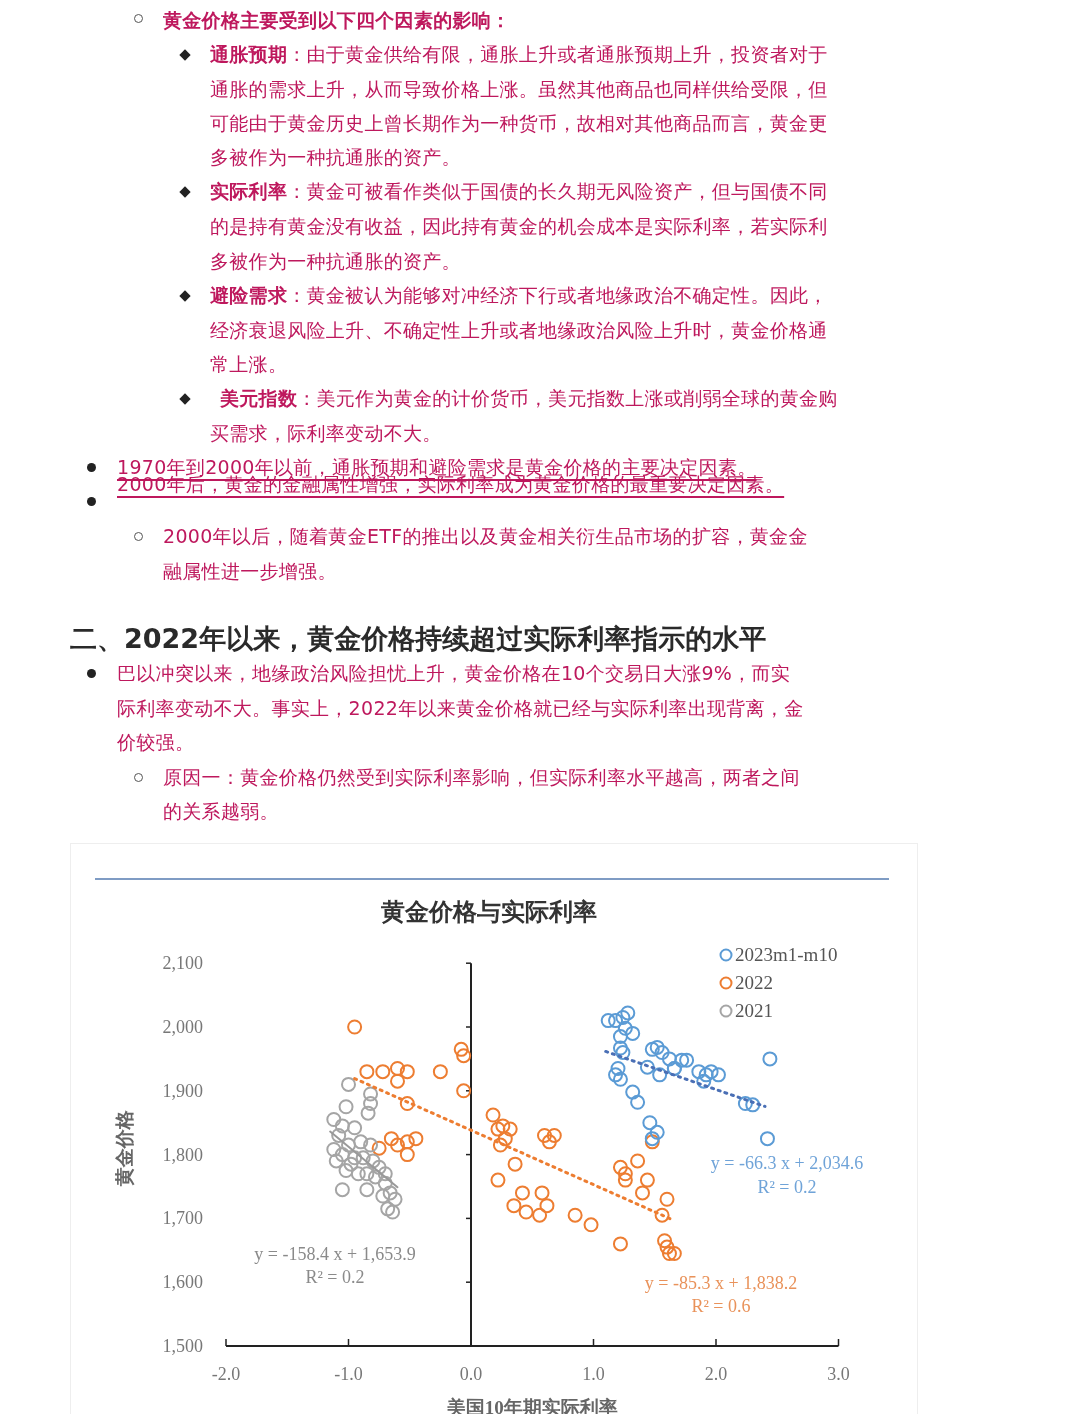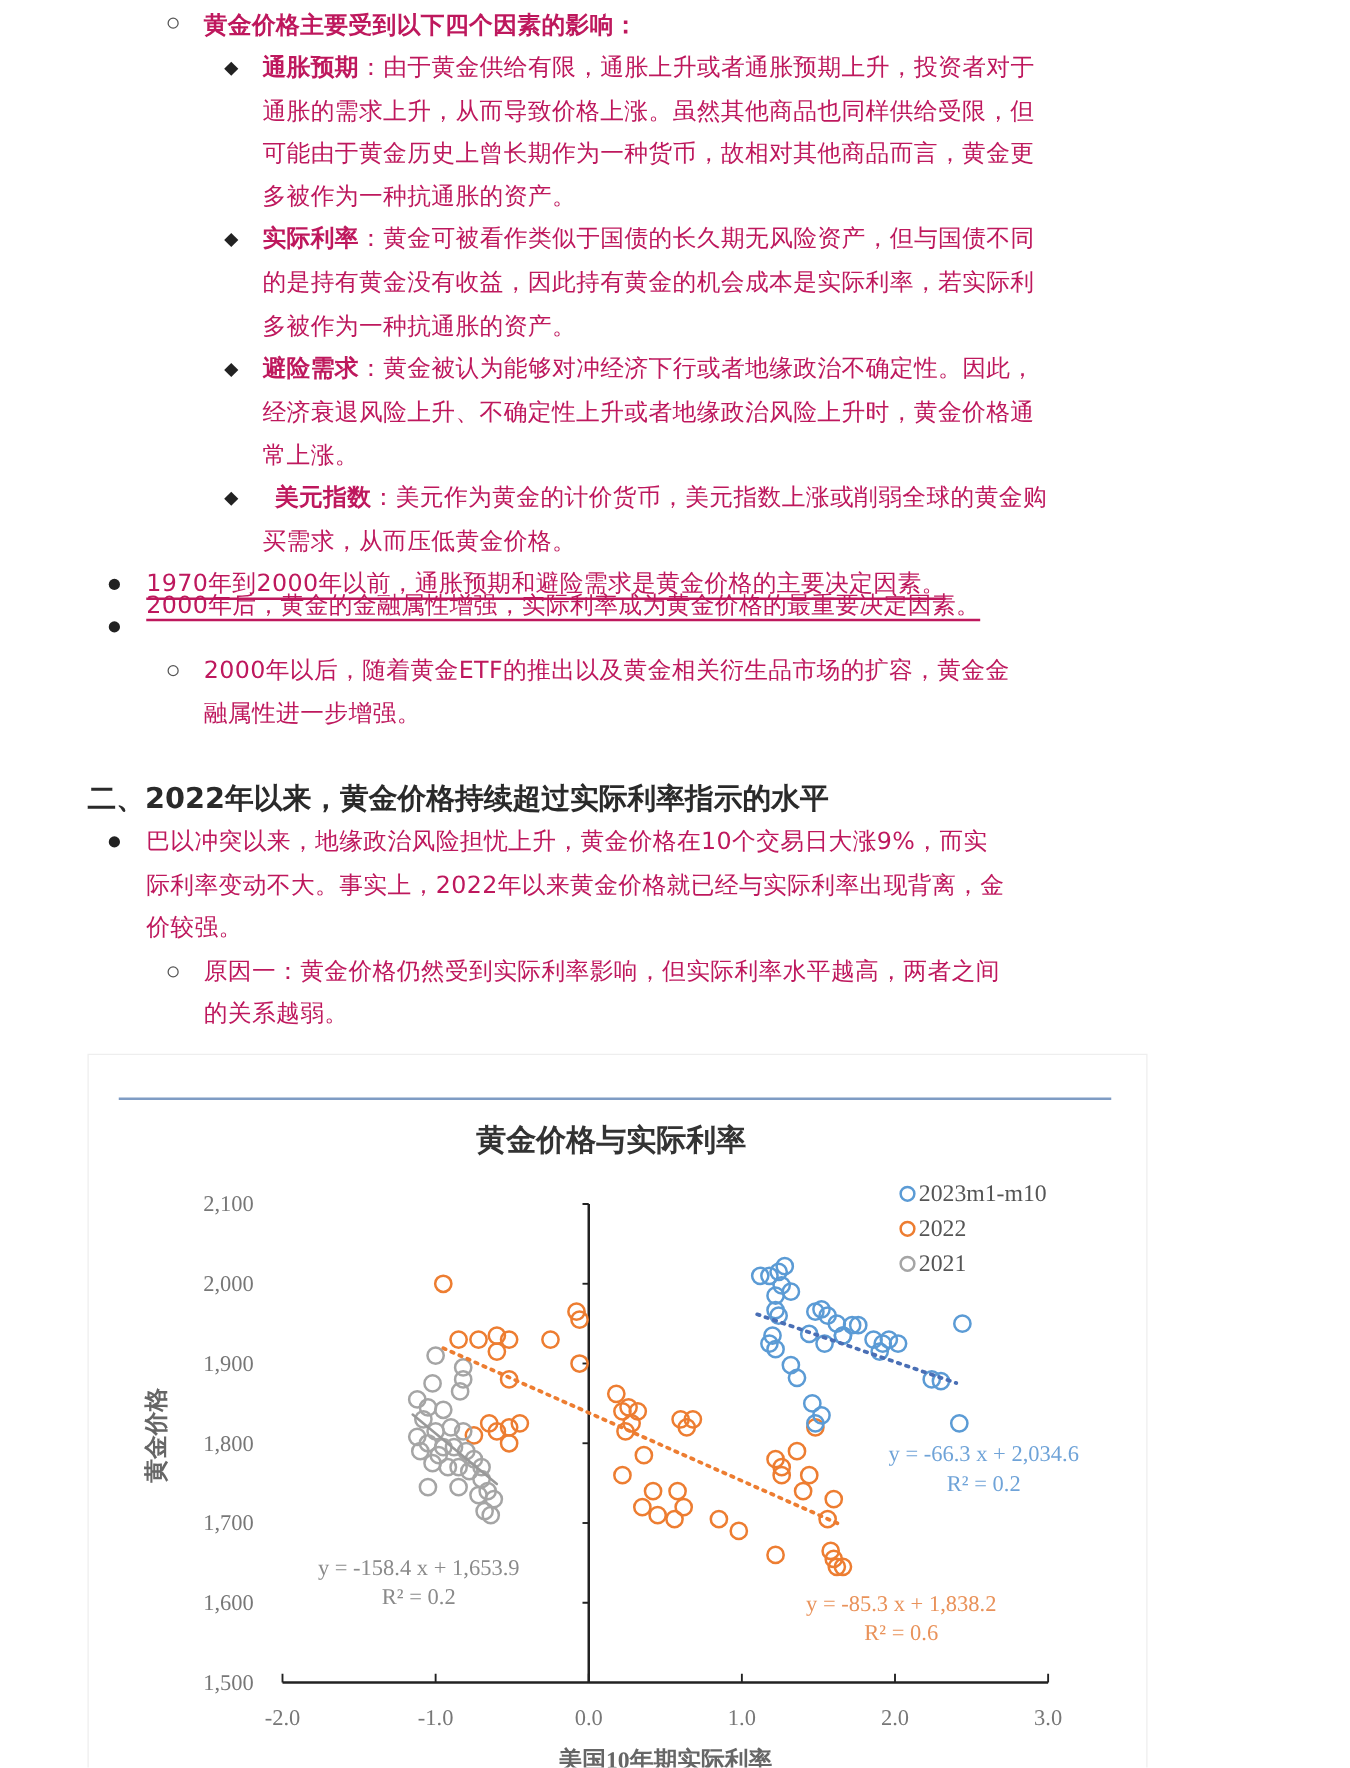--- a/index.html
+++ b/index.html
@@ -12,21 +12,21 @@
   .line {
     position: absolute; font-size: 19px; line-height: 34px; white-space: nowrap;
     letter-spacing: 0.3px; color: #be185d;
   }
   .bold { font-weight: bold; }
   .u { text-decoration: underline; text-underline-offset: 5px; text-decoration-thickness: 1.5px; }
   .marker { position: absolute; color: #333; }
   .m-hollow { width: 9px; height: 9px; border: 1.5px solid #555; border-radius: 50%; box-sizing: border-box; }
   .m-diamond { width: 8px; height: 8px; background: #222; transform: rotate(45deg); }
   .m-dot { width: 9px; height: 9px; background: #222; border-radius: 50%; }
-  .h2 { position: absolute; font-size: 23px; line-height: 34px; font-weight: bold; white-space: nowrap; color:#2a2a2a; }
+  .h2 { position: absolute; font-size: 27px; line-height: 34px; font-weight: bold; white-space: nowrap; color:#2a2a2a; }
 
   .figure {
     position: absolute; left: 70px; top: 843px; width: 848px; height: 575px;
     background: #ffffff; border: 1px solid #eeeeee; box-sizing: border-box;
   }
   .fig-caption {
     position: absolute; left: 24px; top: 2px; font-family: "DejaVu Serif", "Liberation Serif", serif;
     font-size: 22px; font-weight: bold; color: #1c1c1c; white-space: nowrap; letter-spacing: 1px;
   }
   .fig-rule { position: absolute; left: 24px; top: 34px; width: 794px; height: 2px; background: #7f9cc4; }
@@ -51,21 +51,21 @@
   <div class="line" style="left:210px; top:209px;">的是持有黄金没有收益，因此持有黄金的机会成本是实际利率，若实际利</div>
   <div class="line" style="left:210px; top:244px;">多被作为一种抗通胀的资产。</div>
 
   <div class="marker m-diamond" style="left:181px; top:292px;"></div>
   <div class="line" style="left:210px; top:278px;"><span class="bold">避险需求</span><span>：黄金被认为能够对冲经济下行或者地缘政治不确定性。因此，</span></div>
   <div class="line" style="left:210px; top:313px;">经济衰退风险上升、不确定性上升或者地缘政治风险上升时，黄金价格通</div>
   <div class="line" style="left:210px; top:347px;">常上涨。</div>
 
   <div class="marker m-diamond" style="left:181px; top:395px;"></div>
   <div class="line" style="left:220px; top:381px;"><span class="bold">美元指数</span><span>：美元作为黄金的计价货币，美元指数上涨或削弱全球的黄金购</span></div>
-  <div class="line" style="left:210px; top:416px;">买需求，从而压低黄金价格。</div>
+  <div class="line" style="left:210px; top:416px;">买需求，际利率变动不大。</div>
 
   <div class="marker m-dot" style="left:87px; top:463px;"></div>
   <div class="line u" style="left:117px; top:450px;">1970年到2000年以前，通胀预期和避险需求是黄金价格的主要决定因素。</div>
   <div class="marker m-dot" style="left:87px; top:497px;"></div>
   <div class="line u" style="left:117px; top:467px;">2000年后，黄金的金融属性增强，实际利率成为黄金价格的最重要决定因素。</div>
 
   <div class="marker m-hollow" style="left:134px; top:532px;"></div>
   <div class="line" style="left:163px; top:519px;">2000年以后，随着黄金ETF的推出以及黄金相关衍生品市场的扩容，黄金金</div>
   <div class="line" style="left:163px; top:554px;">融属性进一步增强。</div>
 

